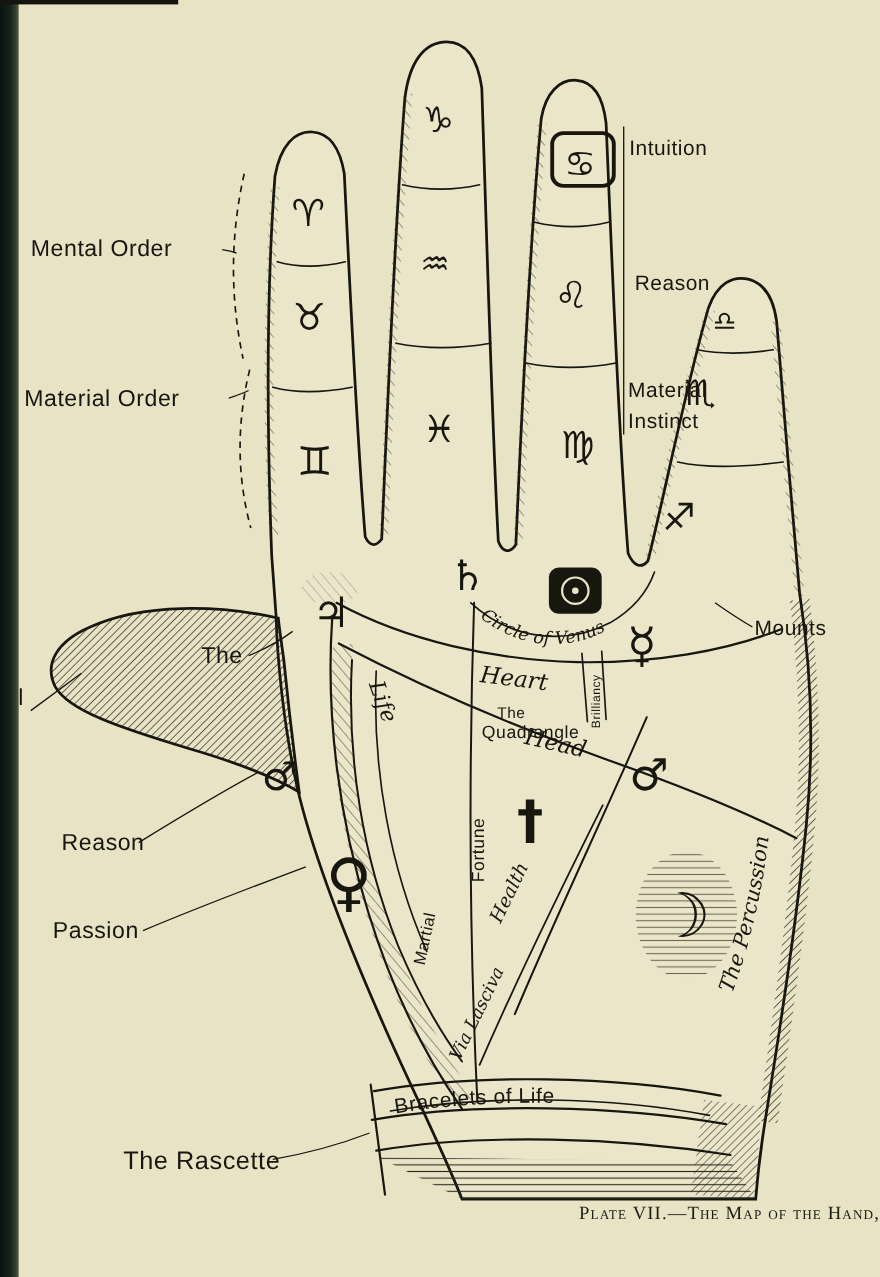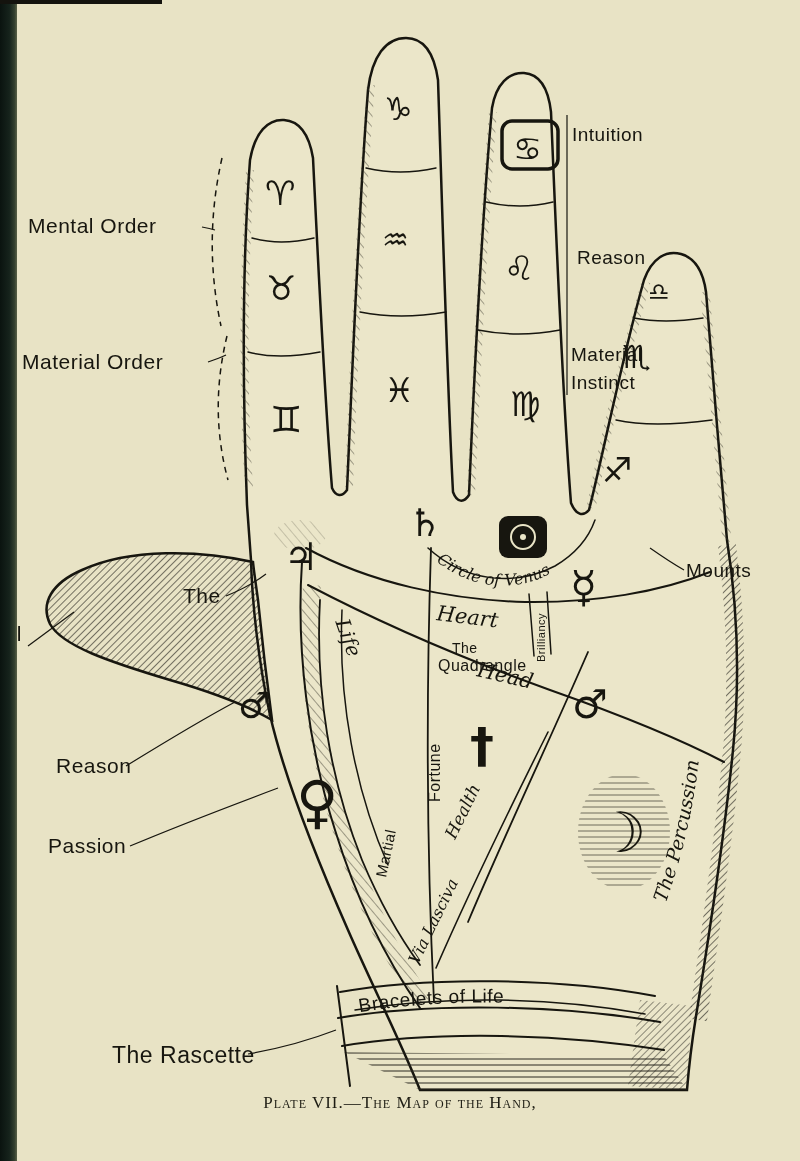--- a/index.html
+++ b/index.html
@@ -1,21 +1,21 @@
 <!DOCTYPE html>
 <html><head>
 <meta charset="utf-8">
 <style>
   html,body{margin:0;padding:0;background:#e8e3c5;}
   .page{position:relative;width:800px;height:1161px;background:#e8e3c5;overflow:hidden;}
   .binding{position:absolute;left:0;top:0;width:17px;height:1161px;
            background:linear-gradient(90deg,#0a130f 0%,#16231c 55%,#34402f 85%,#5a6147 100%);z-index:5;}
   .top-rule{position:absolute;left:0;top:0;width:162px;height:4px;background:#14130e;z-index:6;}
   .diagram{position:absolute;left:0;top:0;z-index:2;}
-  .caption{position:absolute;left:0;top:1093px;width:100%;text-align:center;
+  .caption{position:absolute;left:0;top:1093px;width:100%;text-align:right;
            font-family:"Liberation Serif",serif;font-variant:small-caps;
            font-size:17px;letter-spacing:1px;color:#1d1c13;z-index:4;}
   .hand-lbl{font-family:"Liberation Sans",sans-serif;fill:#17160f;letter-spacing:.5px;}
   .script-lbl{font-family:"DejaVu Serif",serif;font-style:italic;fill:#17160f;}
   .sym{font-family:"DejaVu Sans",sans-serif;fill:#17160f;}
 </style>
 </head>
 <body>
 
 <div class="page">

